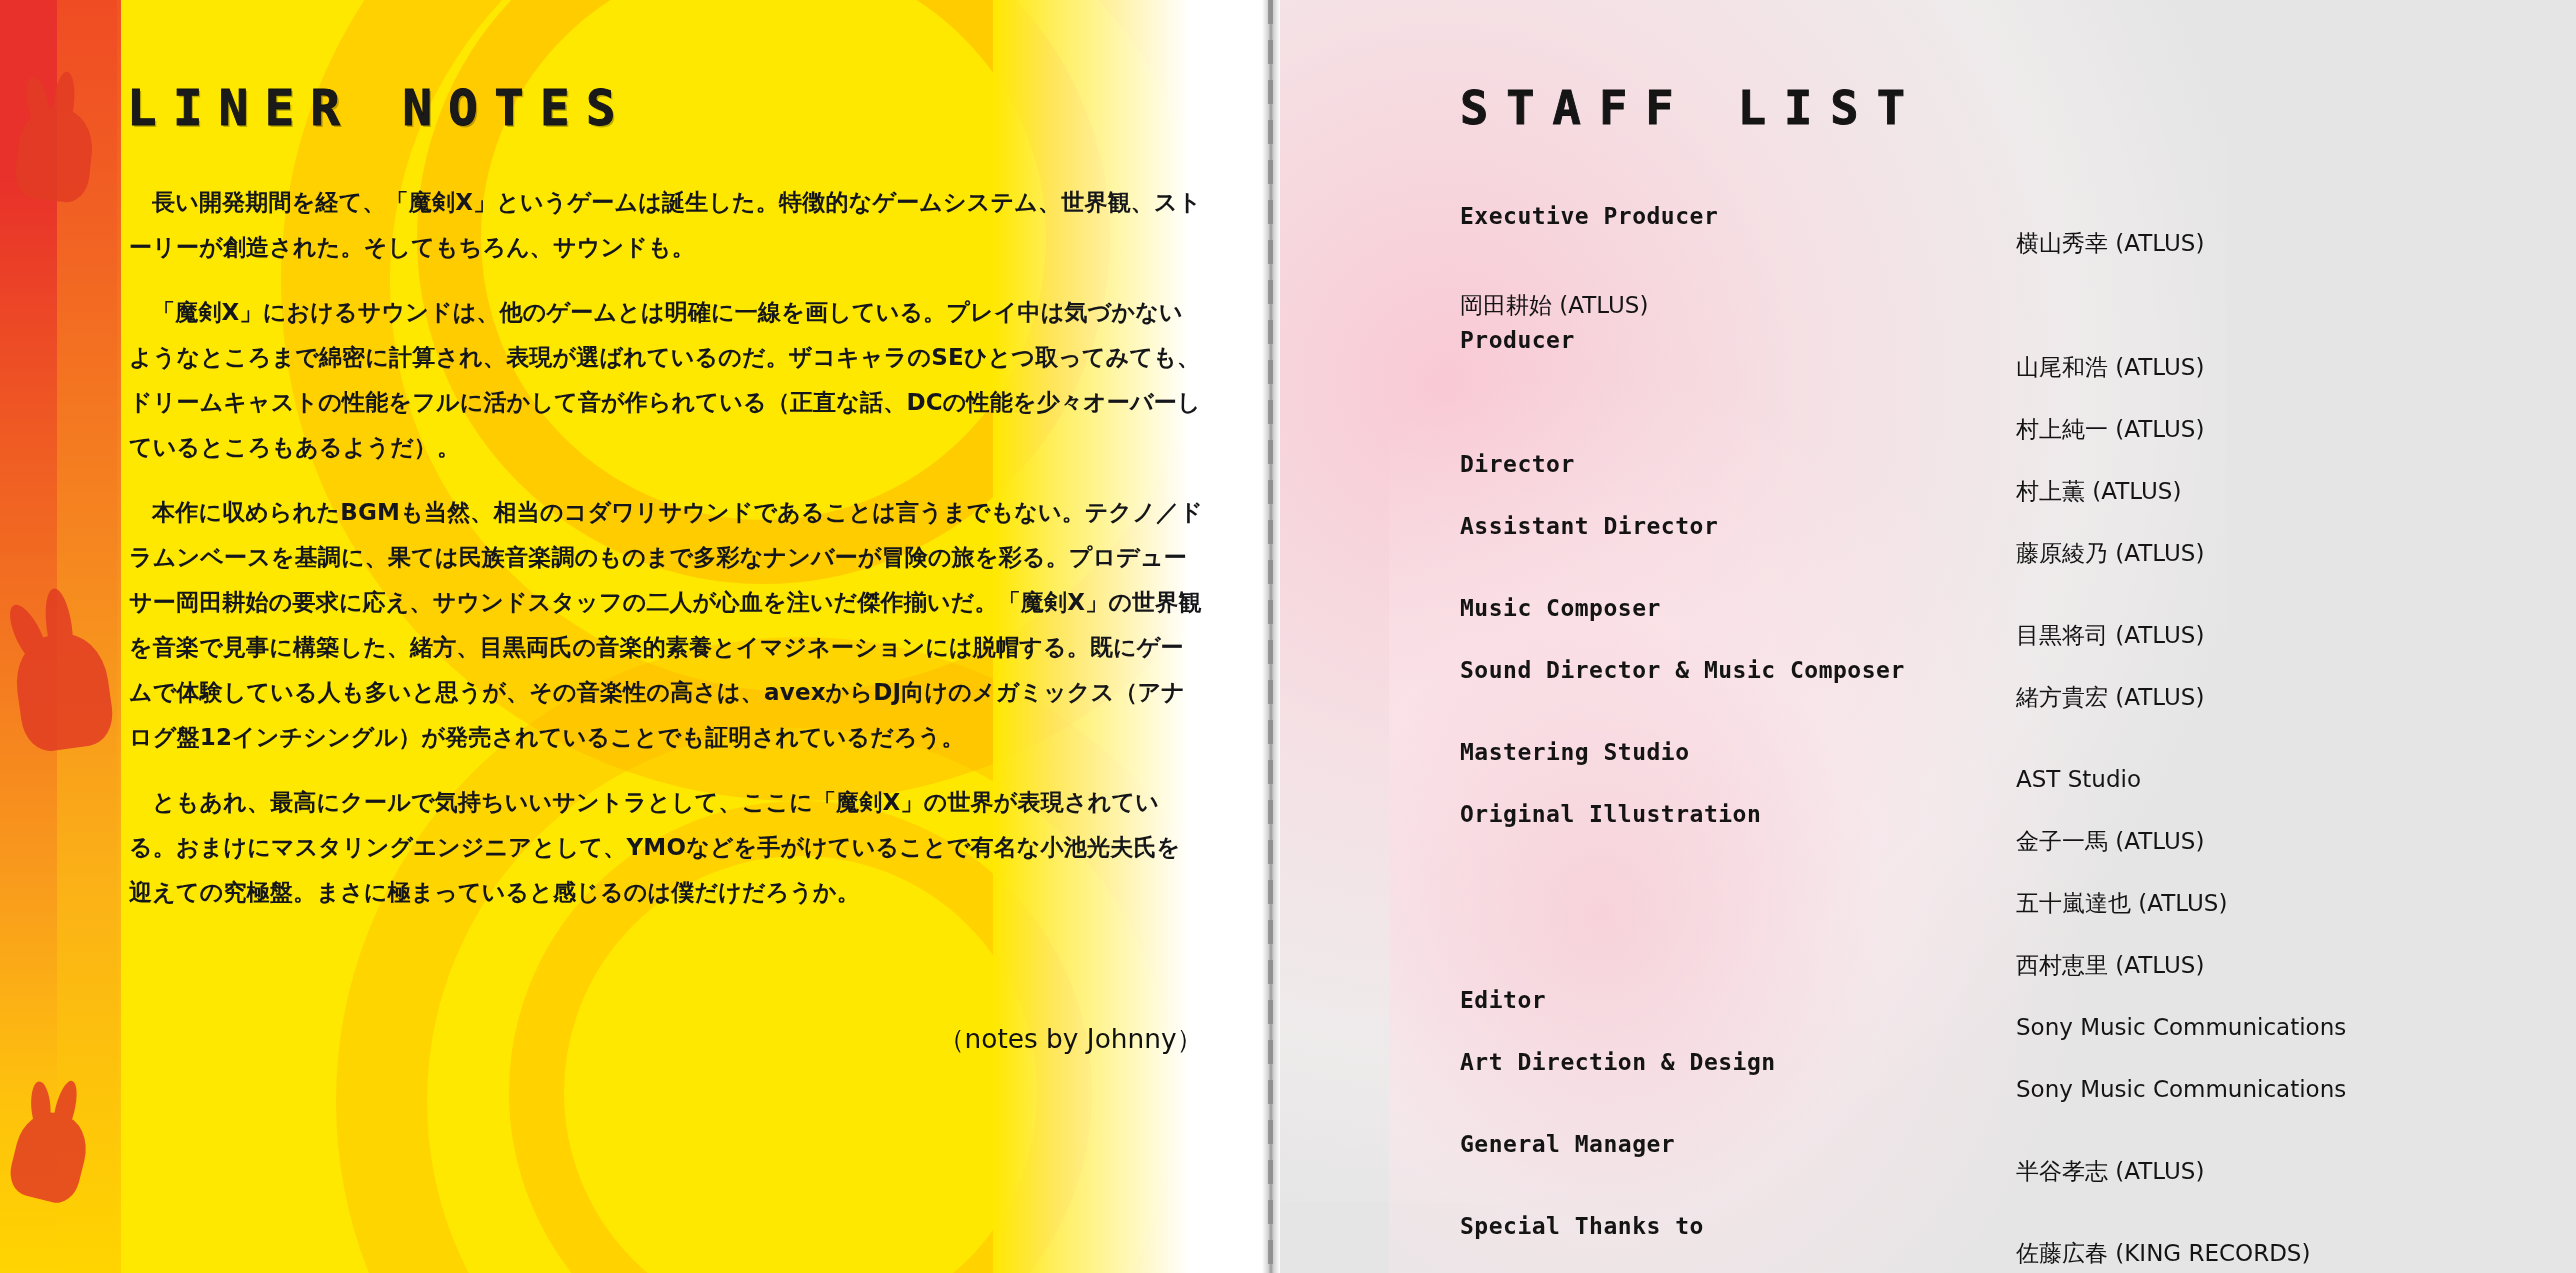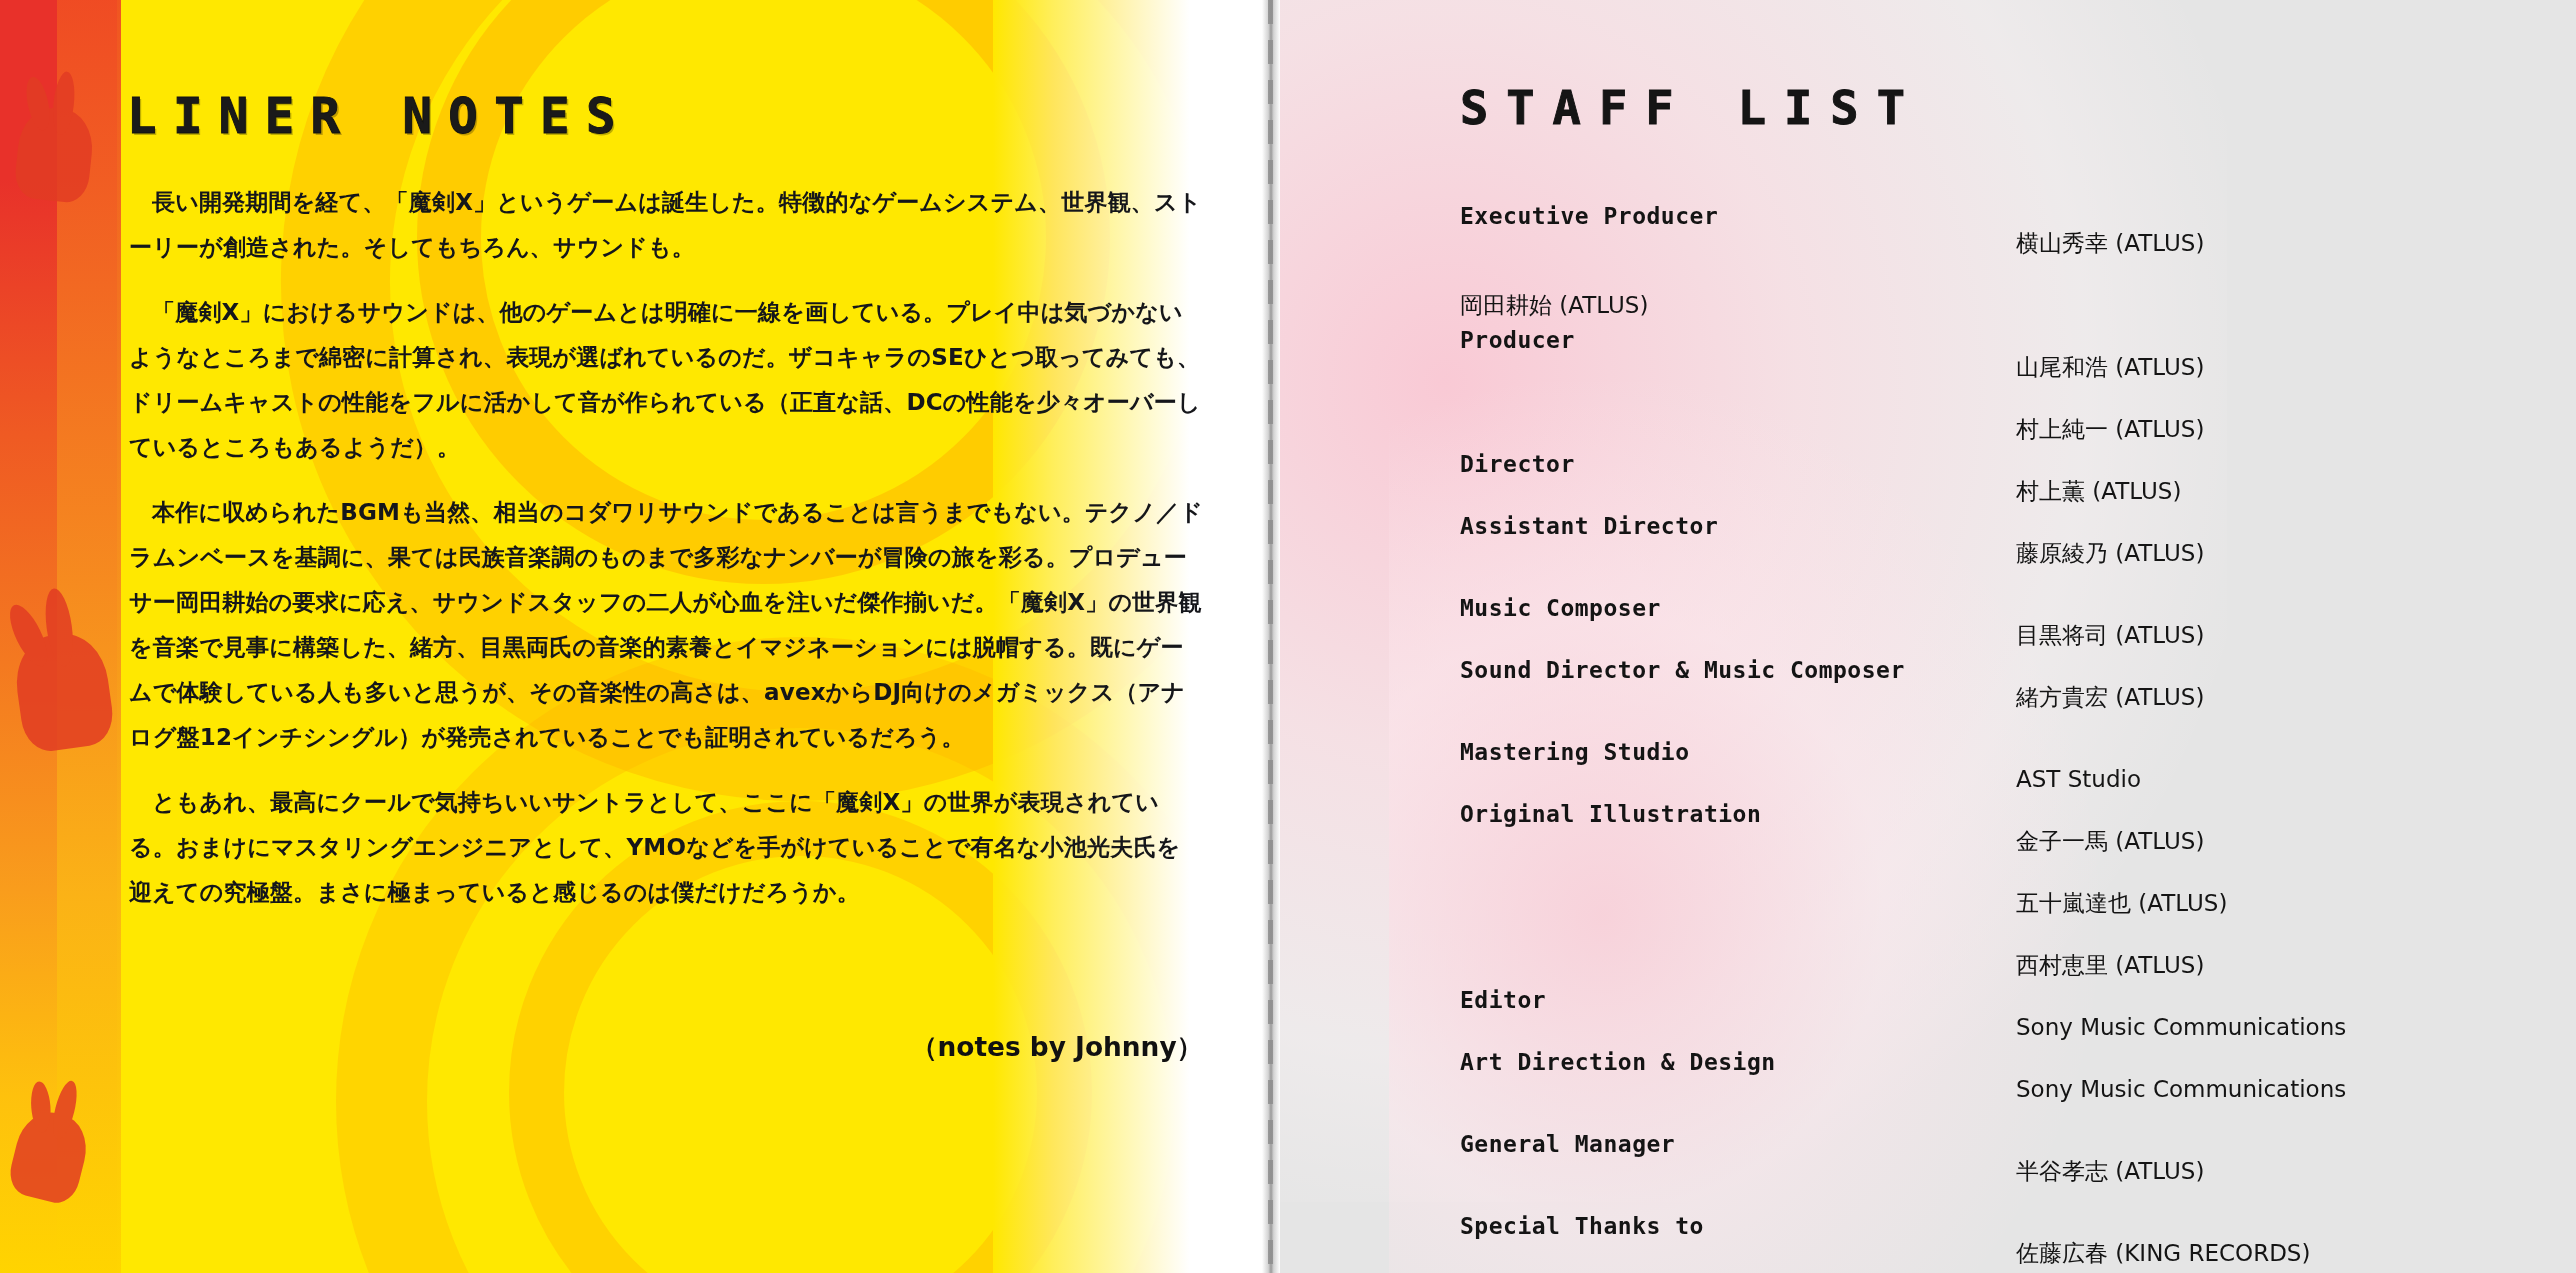--- a/index.html
+++ b/index.html
@@ -120,21 +120,20 @@
     position: absolute;
     left: 127px;
     top: 80px;
     font-family: "DejaVu Sans Mono", monospace;
     font-weight: bold;
     font-size: 49px;
     letter-spacing: 16.4px;
     color: #1a1a1a;
     -webkit-text-stroke: 0.9px #111;
     text-shadow: 1.8px 1.8px 0 rgba(0,0,0,.25);
-    margin-top: 8px;
   }
   .liner-body {
     position: absolute;
     left: 129px;
     top: 180px;
     width: 1074px;
     font-family: "DejaVu Sans", sans-serif;
     font-size: 23px;
     line-height: 45px;
     color: #15161a;
@@ -146,24 +145,23 @@
     text-indent: 1em;
   }
   .liner-body p.first { text-indent: 1em; }
   .notes-by {
     position: absolute;
     left: 129px;
     top: 1022px;
     width: 1074px;
     text-align: right;
     font-family: "DejaVu Sans", sans-serif;
-    font-weight: bold;
+    font-weight: normal;
     font-size: 26.4px;
     color: #111;
-    margin-top: 8px;
   }
 
   
   .gutter {
     position: absolute;
     left: 1262px; top: 0;
     width: 18px; height: 1274px;
     background: linear-gradient(90deg, rgba(210,210,210,.0) 0%, rgba(175,175,175,.55) 35%, rgba(120,120,120,.75) 50%, rgba(175,175,175,.55) 65%, rgba(210,210,210,0) 100%);
   }
   .gutter-stitch {

